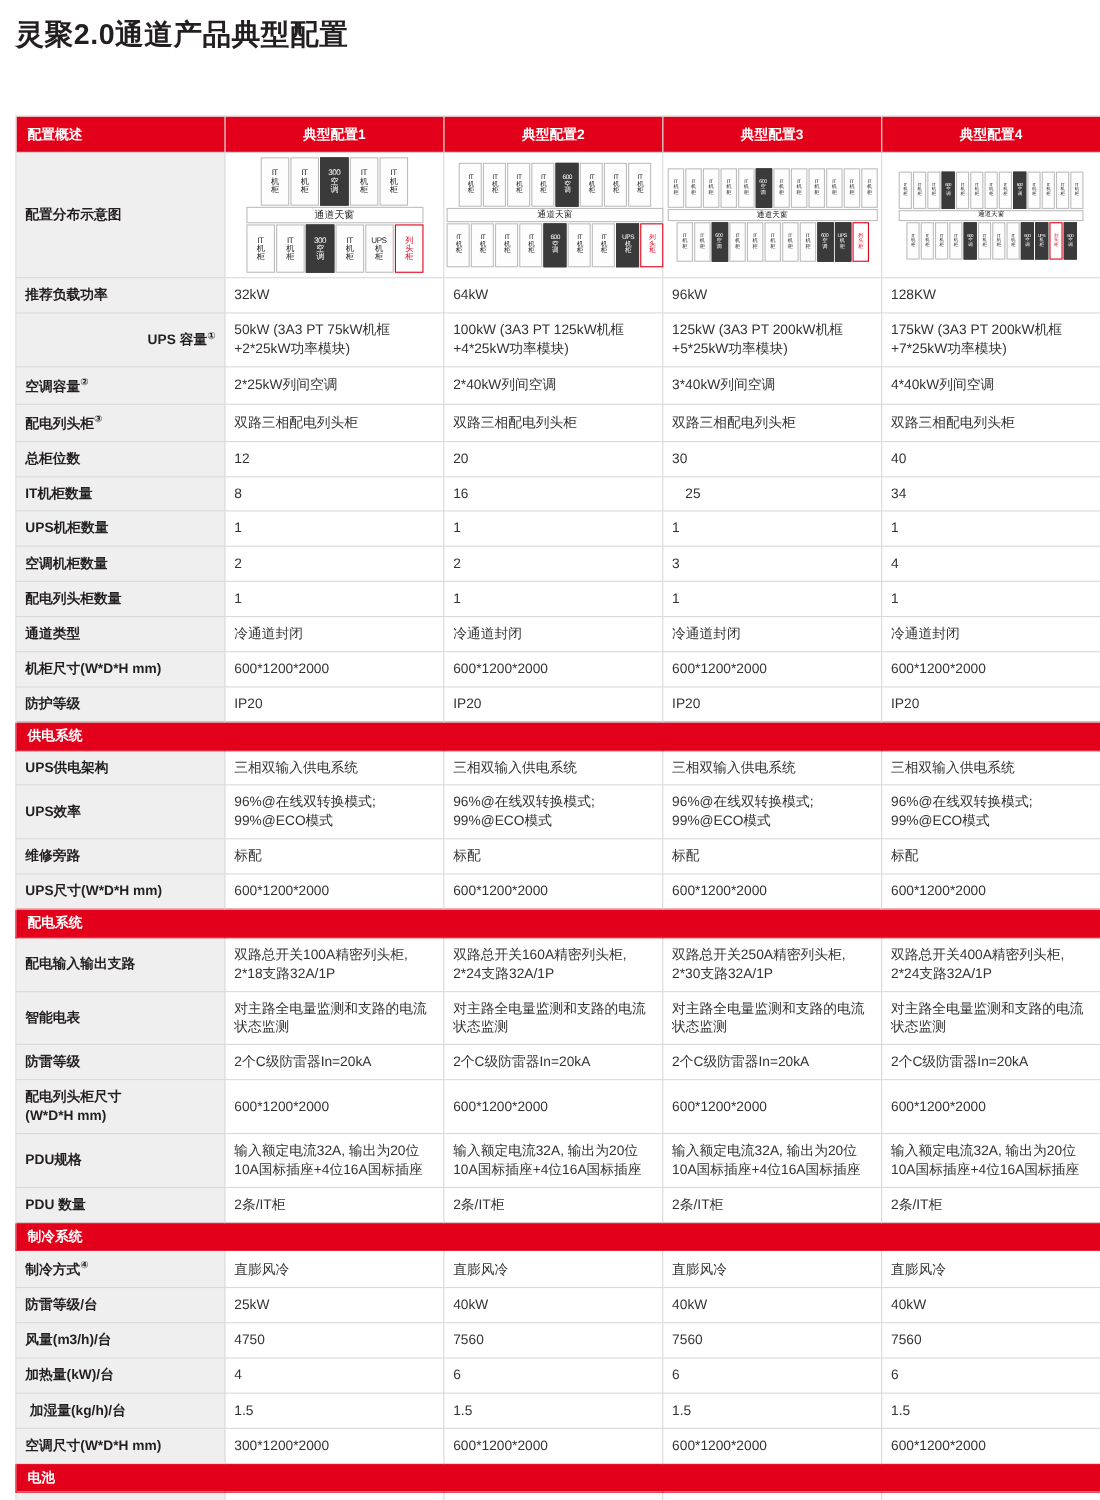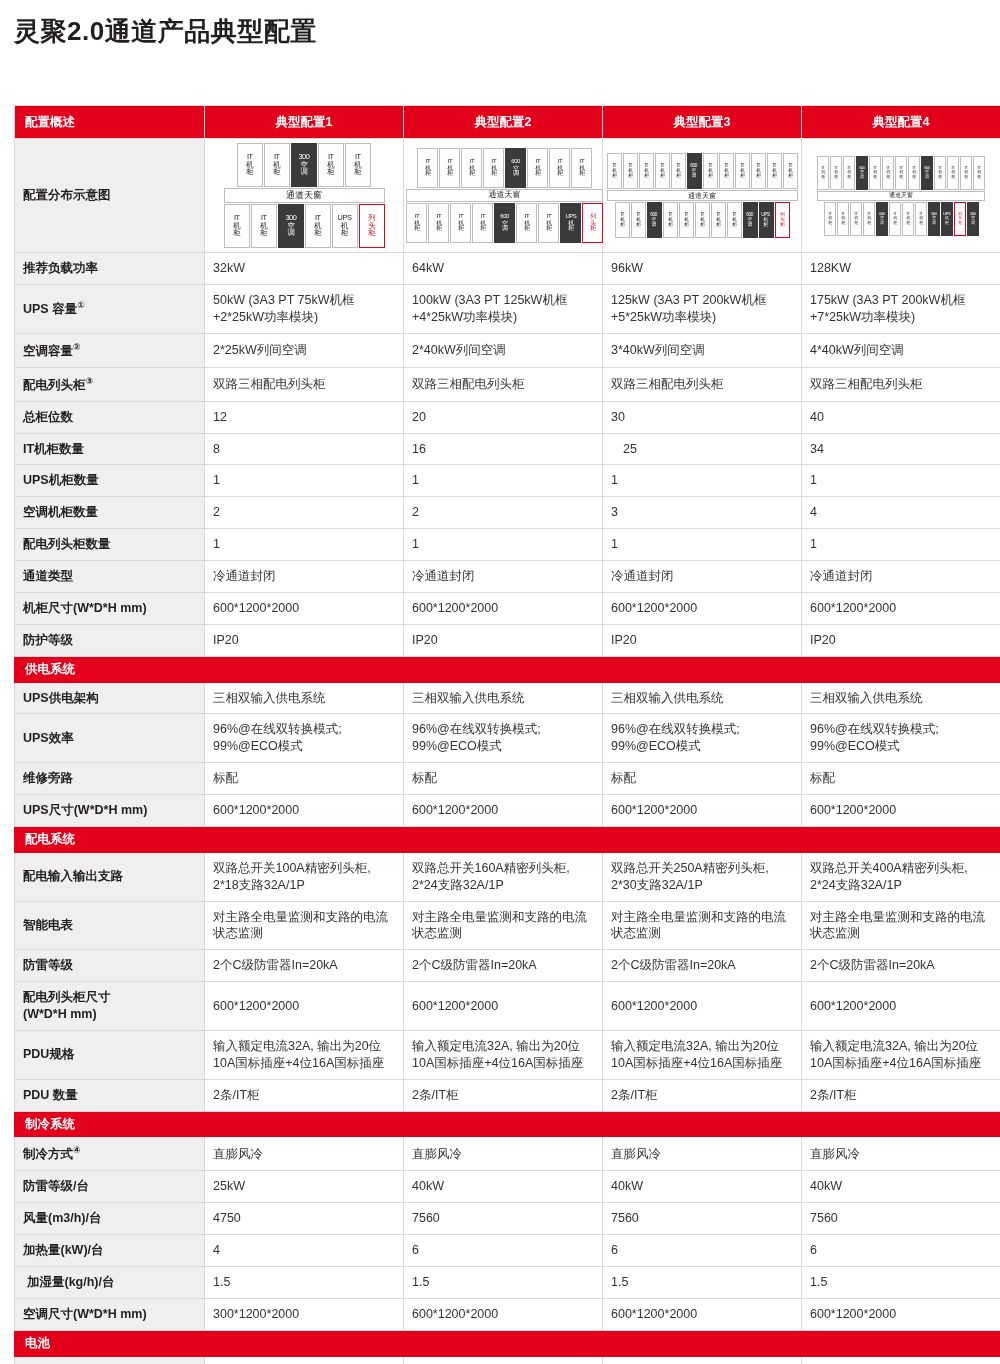--- a/index.html
+++ b/index.html
@@ -524,21 +524,21 @@
               </div></div></td>
         </tr>
         <tr>
           <td class="rowlabel" style="white-space: pre-line; margin-left: 16px;">推荐负载功率</td>
           <td class="val" style="white-space: pre-line;">32kW</td>
           <td class="val" style="white-space: pre-line;">64kW</td>
           <td class="val" style="white-space: pre-line;">96kW</td>
           <td class="val" style="white-space: pre-line;">128KW</td>
         </tr>
         <tr>
-          <td class="rowlabel" style="white-space: pre-line;">UPS 容量<span class="sup">①</span></td>
+          <td class="rowlabel" style="white-space: pre-line; text-align: right;">UPS 容量<span class="sup">①</span></td>
           <td class="val" style="white-space: pre-line;">50kW (3A3 PT 75kW机框
 +2*25kW功率模块)</td>
           <td class="val" style="white-space: pre-line;">100kW (3A3 PT 125kW机框
 +4*25kW功率模块)</td>
           <td class="val" style="white-space: pre-line;">125kW (3A3 PT 200kW机框
 +5*25kW功率模块)</td>
           <td class="val" style="white-space: pre-line;">175kW (3A3 PT 200kW机框
 +7*25kW功率模块)</td>
         </tr>
         <tr>

